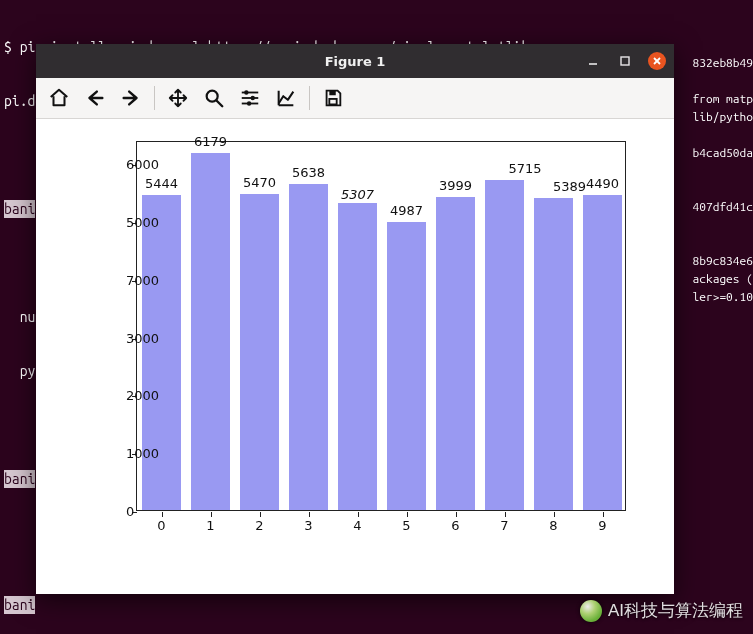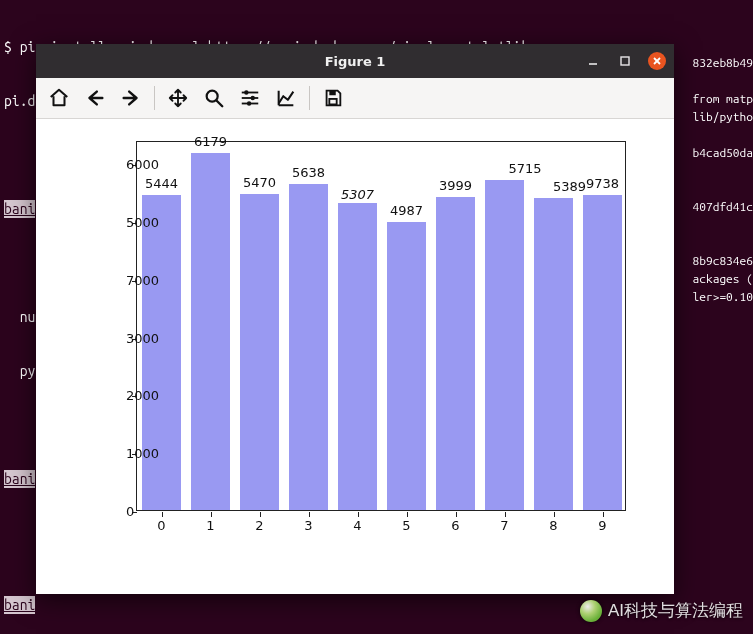--- a/index.html
+++ b/index.html
@@ -14,21 +14,21 @@
   .terminal {
     position: absolute;
     inset: 0;
     color: #ffffff;
     font-size: 14px;
     line-height: 18px;
     white-space: pre;
     padding: 2px 4px;
   }
   .term-line { white-space: pre; }
-  .prompt-bg { background: #d6c7d0; color: #2c041d; display: inline-block; text-decoration: underline; }
+  .prompt-bg { background: #d6c7d0; color: #2c041d; display: inline-block; }
   .right-frag {
     position: absolute;
     right: 0;
     color: #ffffff;
     font-size: 12px;
     white-space: pre;
   }
 
   
   .figure-window {
@@ -336,21 +336,21 @@
         <div class="xtick-label" style="left: 318.5px;">6</div>
         <div class="bar" style="left: 348.39px; width: 38.22px; height: 330.398px; background: rgb(153, 153, 242);"></div>
         <div class="bar-label" style="left: 388px; bottom: 334.398px;">5715</div>
         <div class="xtick-mark" style="left: 367.5px;"></div>
         <div class="xtick-label" style="left: 367.5px;">7</div>
         <div class="bar" style="left: 397.39px; width: 38.22px; height: 311.552px; background: rgb(153, 153, 242);"></div>
         <div class="bar-label" style="left: 416.5px; bottom: 315.552px; margin-left: 16px;">5389</div>
         <div class="xtick-mark" style="left: 416.5px;"></div>
         <div class="xtick-label" style="left: 416.5px;">8</div>
         <div class="bar" style="left: 446.39px; width: 38.22px; height: 315.309px; background: rgb(153, 153, 242);"></div>
-        <div class="bar-label" style="left: 465.5px; bottom: 319.309px;">9738</div>
+        <div class="bar-label" style="left: 465.5px; bottom: 319.309px;">4490</div>
         <div class="xtick-mark" style="left: 465.5px;"></div>
         <div class="xtick-label" style="left: 465.5px;">9</div>
       </div>
   <div class="ytick-label" style="top: 392px;">0</div>
       <div class="ytick-label" style="top: 334.188px;">1000</div>
       <div class="ytick-label" style="top: 276.375px;">2000</div>
       <div class="ytick-label" style="top: 218.562px;">3000</div>
       <div class="ytick-label" style="top: 160.75px;">7000</div>
       <div class="ytick-label" style="top: 102.938px;">5000</div>
       <div class="ytick-label" style="top: 45.125px;">6000</div>

